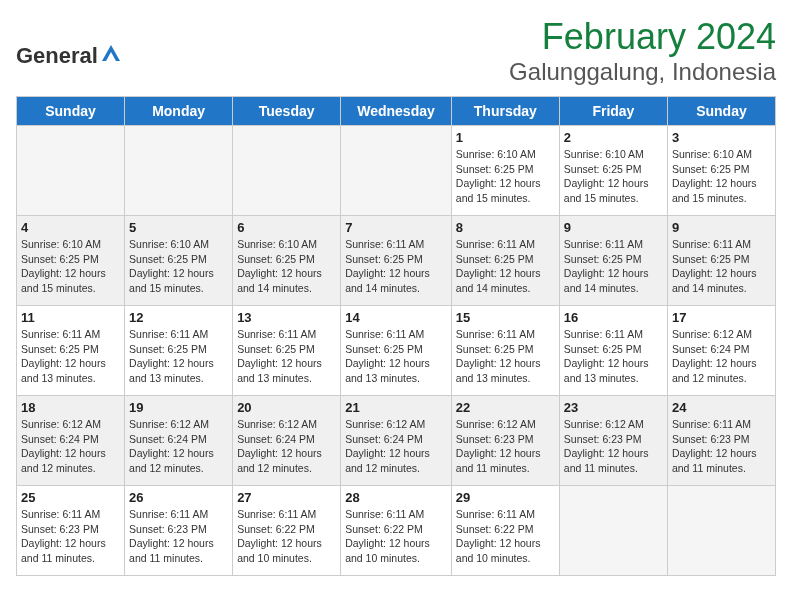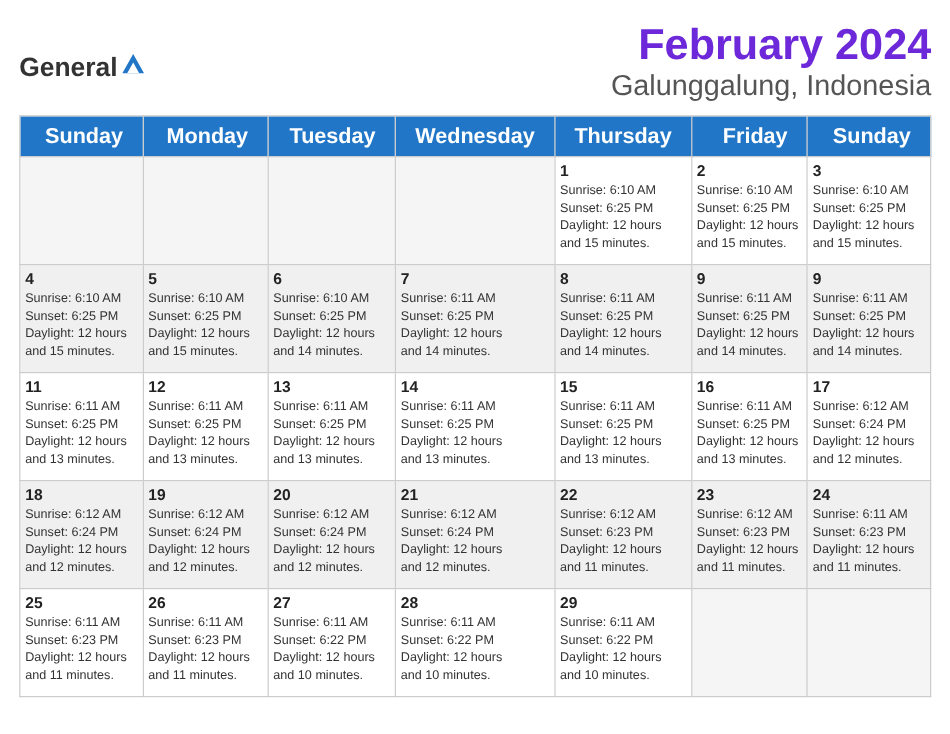--- a/index.html
+++ b/index.html
@@ -19,38 +19,38 @@
     .logo {
       display: flex;
       align-items: center;
       margin-top: 28px;
     }
     .title-area {
       text-align: right;
     }
     .month-title {
       font-size: 36px;
-      font-weight: bold;
-      color: #6d28d9;
+      font-weight: normal;
+      color: #15803d;
     }
     .location-title {
       font-size: 24px;
       color: #555;
     }
     .calendar {
       width: 100%;
       border-collapse: collapse;
       font-size: 11px;
     }
     .calendar th {
       background: #2176c7;
       color: #fff;
       padding: 6px 16px;
-      text-align: right;
-      font-size: 18px;
+      text-align: center;
+      font-size: 14px;
       font-weight: bold;
       border: 1px solid #ccc;
     }
     .calendar td {
       border: 1px solid #ccc;
       vertical-align: top;
       padding: 4px;
       width: 108px;
       height: 90px;
       background: #fff;

